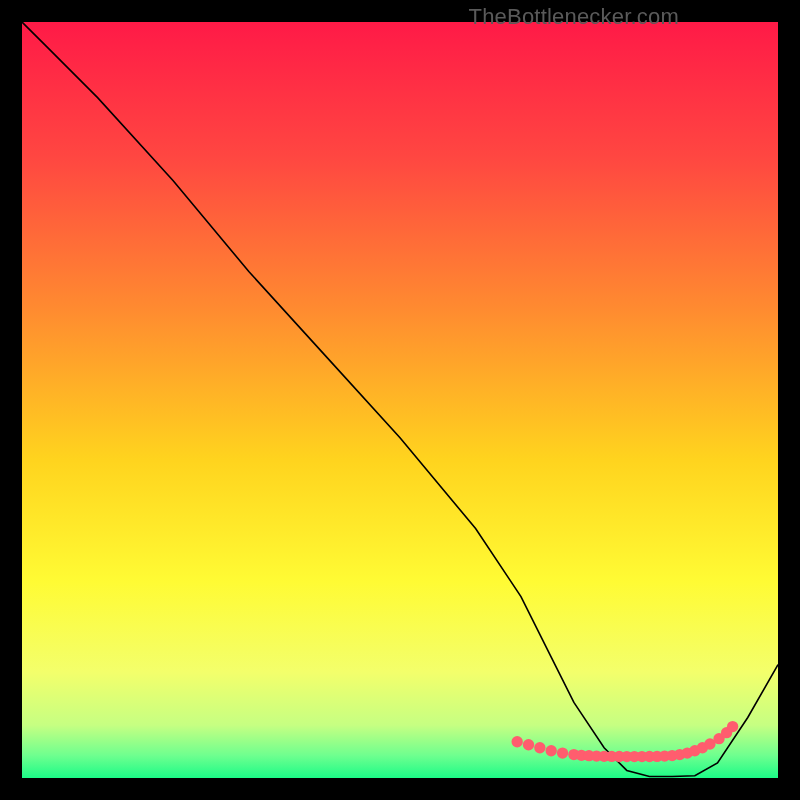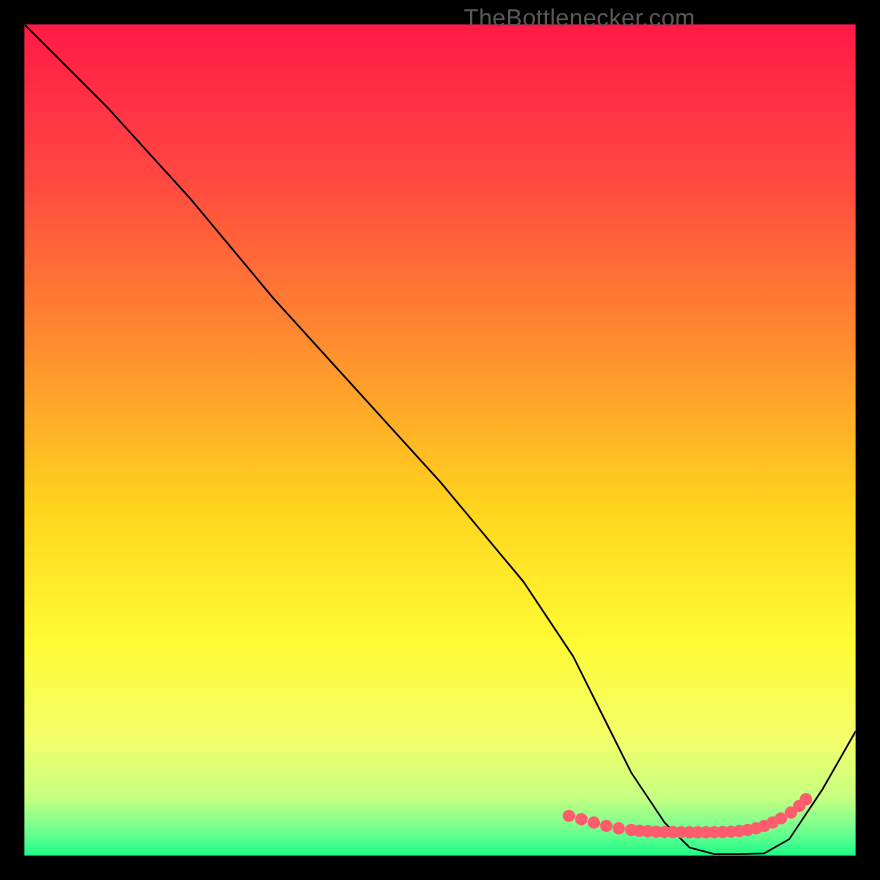--- a/index.html
+++ b/index.html
@@ -9,20 +9,21 @@
     width: 800px;
     height: 800px;
     overflow: hidden;
     font-family: Arial, Helvetica, sans-serif;
   }
   .chart-container {
     position: relative;
     width: 644px;
     height: 800px;
     background: #000;
+    padding-left: 47px;
   }
   .watermark {
     position: absolute;
     top: 4px;
     right: 12px;
     color: #5a5a5a;
     font-size: 22px;
     font-weight: 500;
     z-index: 10;
     letter-spacing: 0.2px;

